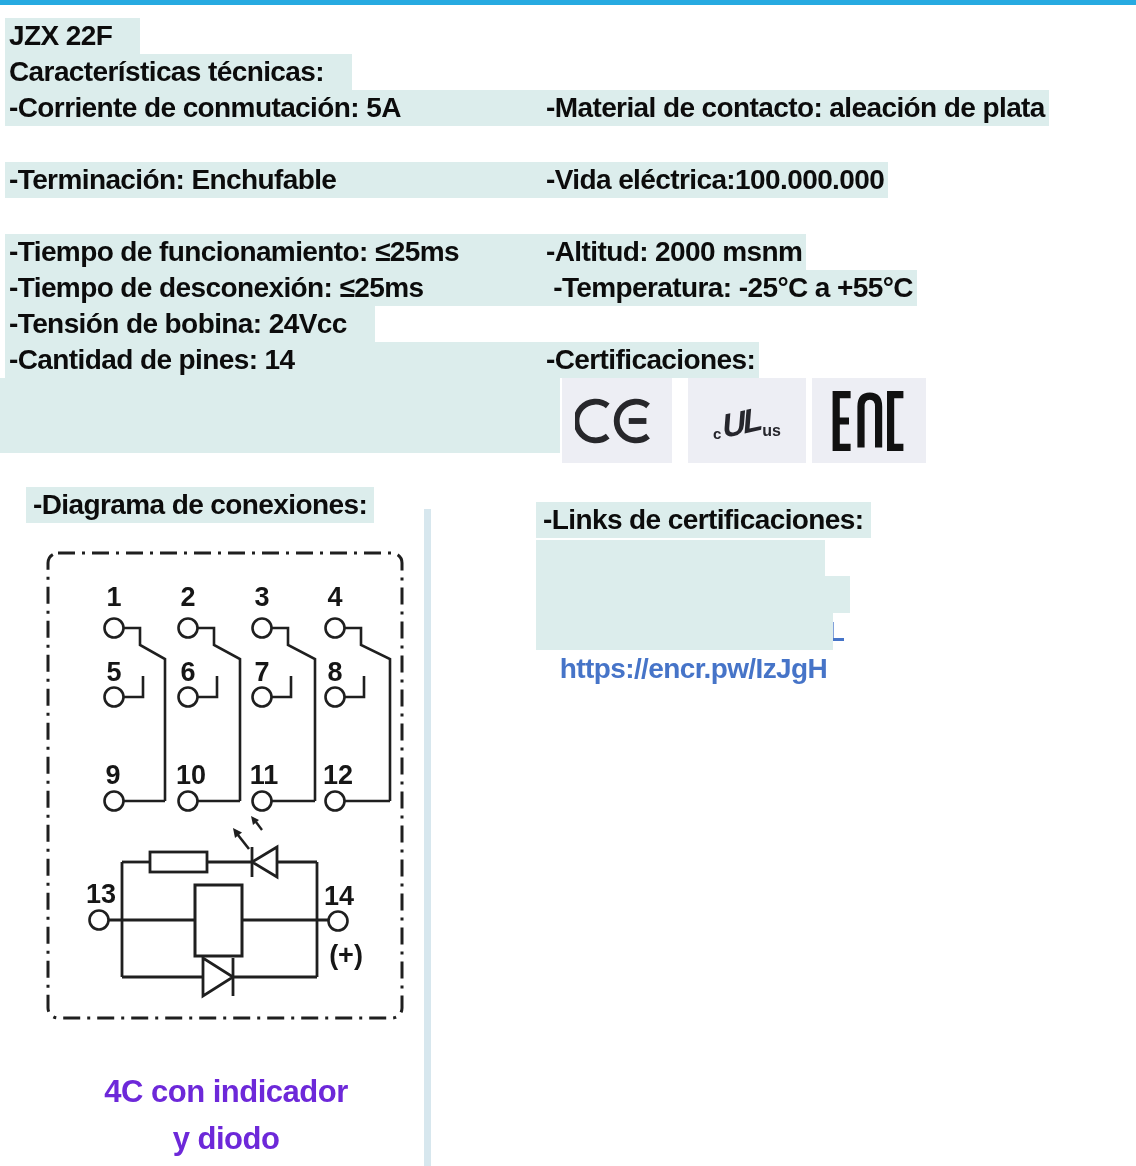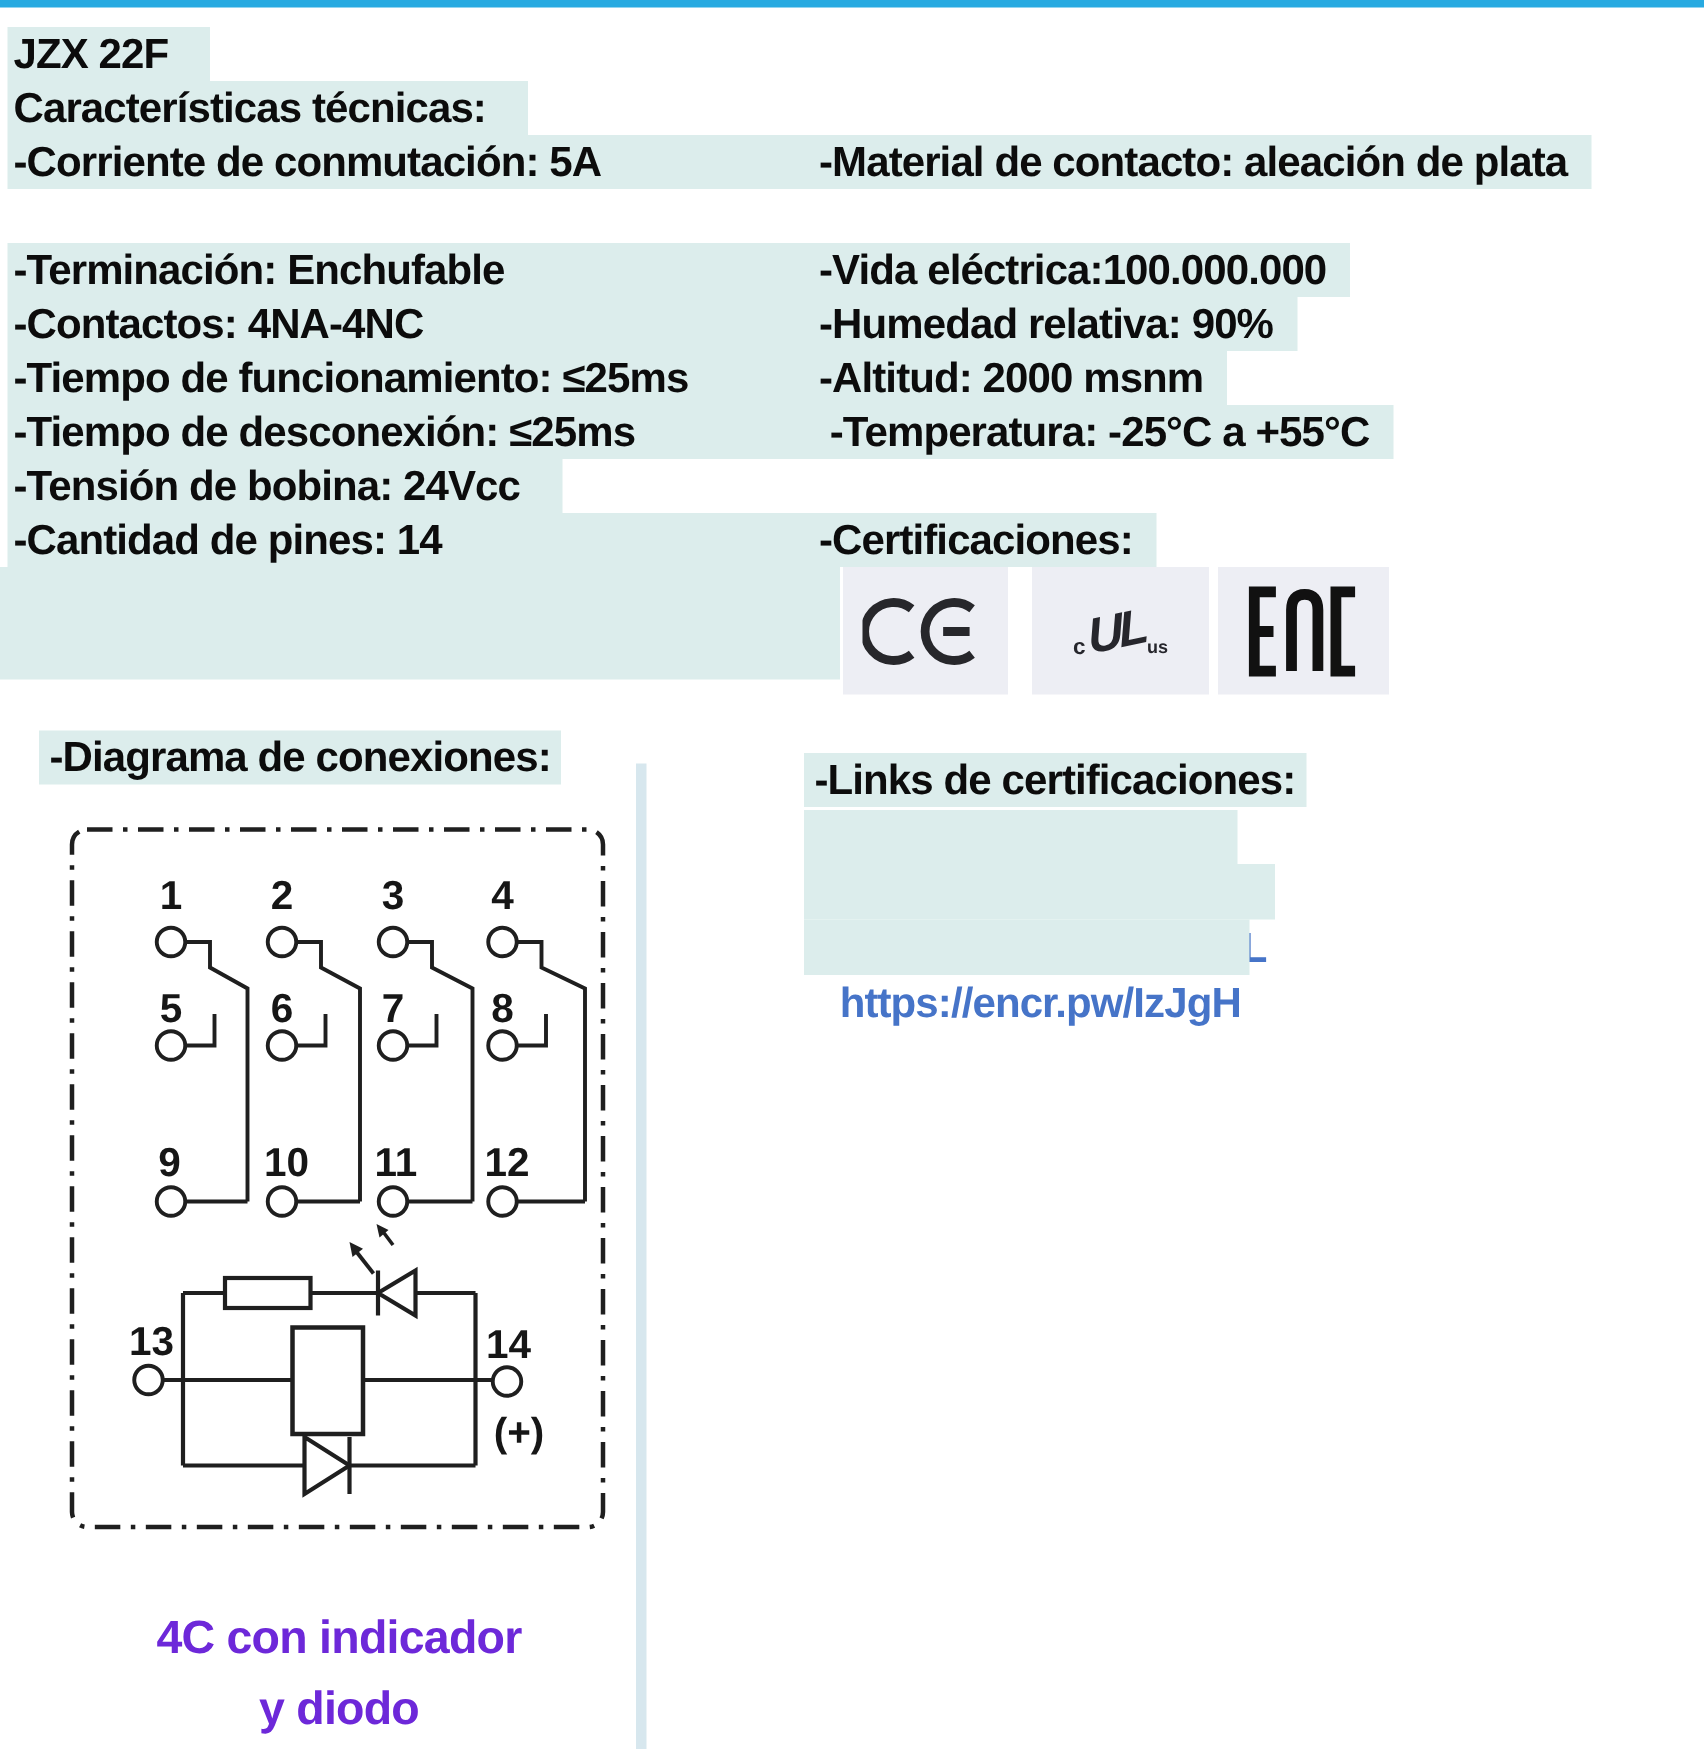--- a/index.html
+++ b/index.html
@@ -16,31 +16,31 @@
   .topbar{position:absolute;left:0;top:0;width:1136px;height:5px;background:var(--top-bar);}
 
   
   .specrow{
     position:absolute;left:5px;height:36px;line-height:36px;
     background:var(--highlight);display:flex;width:max-content;
     font-size:28px;font-weight:700;color:var(--ink);letter-spacing:-0.6px;
   }
   .specrow .cl{display:inline-block;width:537px;padding-left:4px;white-space:pre;}
   .specrow.single .cl{width:auto;padding-right:28px;}
-  .specrow .cr{display:inline-block;white-space:pre;padding-right:16px;}
+  .specrow .cr{display:inline-block;white-space:pre;padding-right:4px;}
   .hl-block{position:absolute;left:0;top:378px;width:560px;height:75px;background:var(--highlight);}
 
   
   .logo-box{position:absolute;top:378px;height:85px;background:var(--logo-box);
     display:flex;align-items:center;justify-content:center;}
   .ul-wrap{display:flex;align-items:flex-end;color:#26262c;}
   .ul-c{font-size:15px;font-weight:900;margin-right:1px;transform:translateY(-4px);}
   .ul-core{font-size:33px;font-weight:900;font-style:italic;display:inline-block;
     transform:rotate(-12deg) skewX(-6deg);letter-spacing:-3px;margin:0 2px 4px 0;}
-  .ul-us{font-size:12px;font-weight:900;transform:translateY(-6px);margin-top:32px;}
+  .ul-us{font-size:16px;font-weight:900;transform:translateY(-6px);margin-top:32px;}
 
   
   .hl-label{
     position:absolute;height:36px;line-height:36px;background:var(--highlight);
     font-size:28px;font-weight:700;color:var(--ink);letter-spacing:-0.6px;
     padding:0 7px;white-space:pre;width:max-content;
   }
 
   
   .link-line{
@@ -70,24 +70,20 @@
     <span class="cl">Características técnicas:</span>
   </div>
 
   <div class="specrow" style="top:90px">
     <span class="cl">-Corriente de conmutación: 5A</span>
     <span class="cr">-Material de contacto: aleación de plata</span>
   </div>
   <div class="specrow" style="top:162px">
     <span class="cl">-Terminación: Enchufable</span>
     <span class="cr">-Vida eléctrica:100.000.000</span>
-  </div>
-  <div class="specrow" style="top:198px">
-    <span class="cl">-Contactos: 4NA-4NC</span>
-    <span class="cr">-Humedad relativa: 90%</span>
   </div>
   <div class="specrow" style="top:234px">
     <span class="cl">-Tiempo de funcionamiento: ≤25ms</span>
     <span class="cr">-Altitud: 2000 msnm</span>
   </div>
   <div class="specrow" style="top:270px">
     <span class="cl">-Tiempo de desconexión: ≤25ms</span>
     <span class="cr"> -Temperatura: -25°C a +55°C</span>
   </div>
   <div class="specrow single" style="top:306px">

